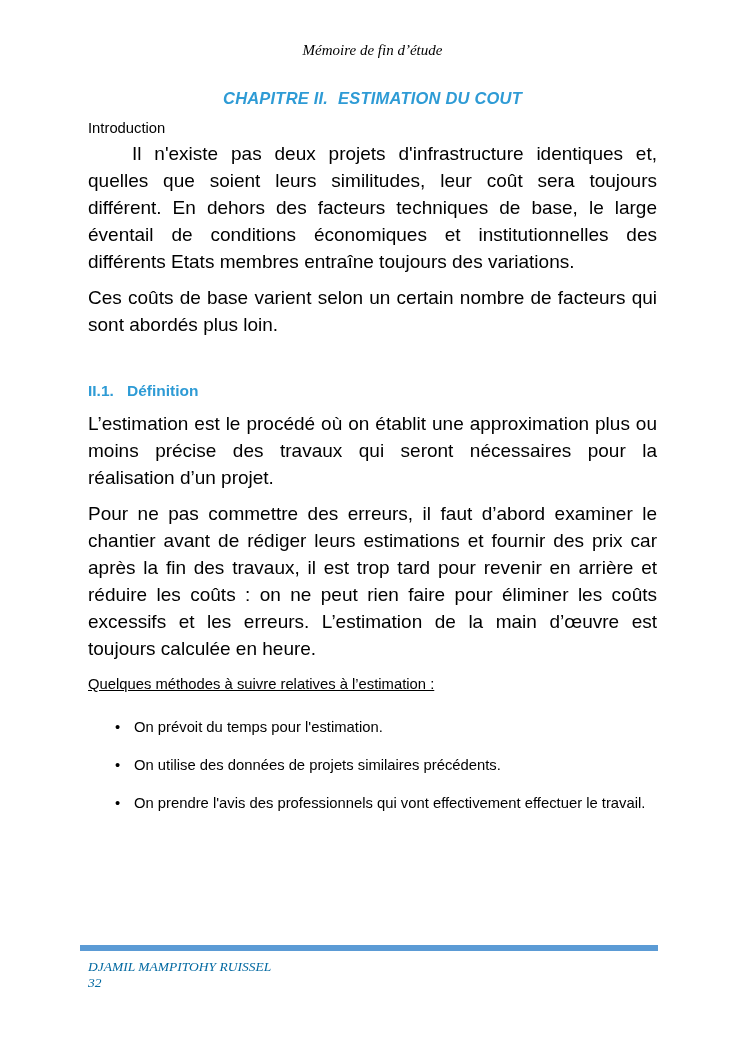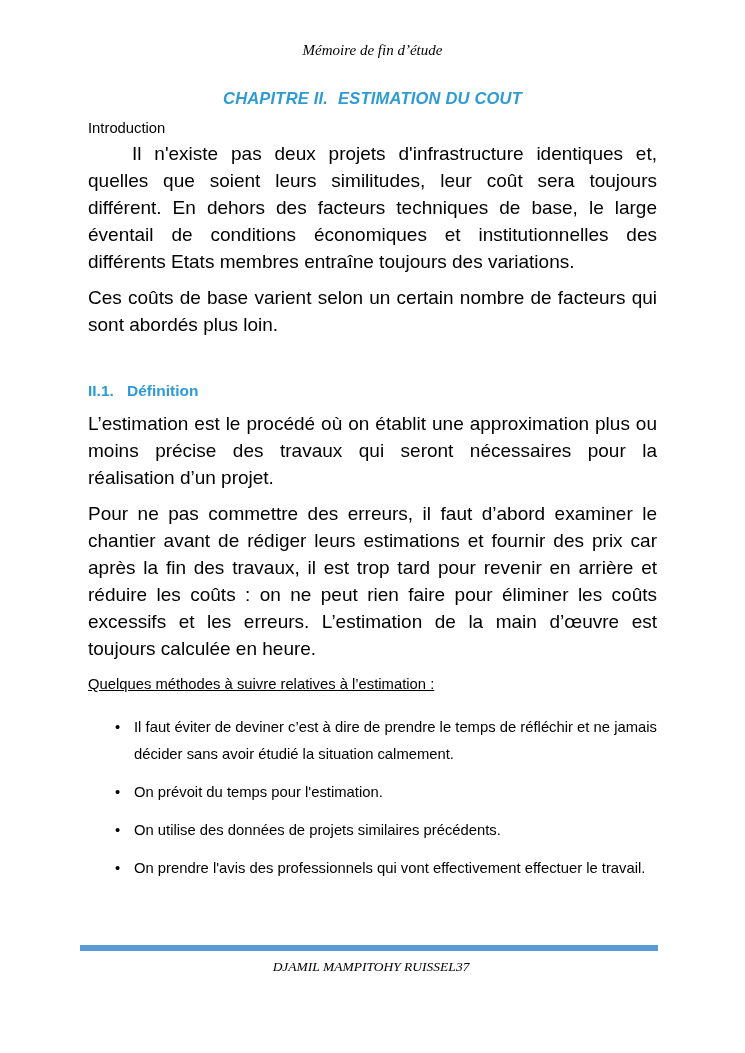--- a/index.html
+++ b/index.html
@@ -98,27 +98,28 @@
     left:80px;
     right:87px;
     top:945px;
   }
   .footer-bar{
     height:6px;
     background:var(--footer_bar);
   }
   .footer-row{
     display:flex;
-    justify-content:center;
+    justify-content:flex-end;
     align-items:baseline;
     padding:8px 4px 0 8px;
     font-family:"Liberation Serif",serif;
     font-style:italic;
     font-size:13.5px;
-    color:#000000;
+    color:#0369a1;
+    flex-direction:column;
   }
 </style>
 </head>
 <body>
 
 <div class="page">
   <div class="content">
 
     <div class="running-header">Mémoire de fin d’étude</div>
 
@@ -135,28 +136,27 @@
       <span class="section-number">II.1.</span><span>Définition</span>
     </h2>
 
     <p class="para">L’estimation est le procédé où on établit une approximation plus ou moins précise des travaux qui seront nécessaires pour la réalisation d’un projet.</p>
     <p class="para">Pour ne pas commettre des erreurs, il faut d’abord examiner le chantier avant de rédiger leurs estimations et fournir des prix car après la fin des travaux, il est trop tard pour revenir en arrière et réduire les coûts : on ne peut rien faire pour éliminer les coûts excessifs et les erreurs. L’estimation de la main d’œuvre est toujours calculée en heure.</p>
 
 
     <p class="methods-heading">Quelques méthodes à suivre relatives à l’estimation :</p>
 
     <ul class="bullet-list">
-      <li><span>Il faut éviter de deviner c’est à dire de prendre le temps de réfléchir et ne jamais décider sans avoir étudié la situation calmement.</span></li>
       <li><span>On prévoit du temps pour l'estimation.</span></li>
       <li><span>On utilise des données de projets similaires précédents.</span></li>
       <li><span>On prendre l'avis des professionnels qui vont effectivement effectuer le travail.</span></li>
     </ul>
 
   </div>
 
   <div class="page-footer">
     <div class="footer-bar"></div>
     <div class="footer-row">
       <span>DJAMIL MAMPITOHY RUISSEL</span>
-      <span>37</span>
+      <span>32</span>
     </div>
   </div>
 </div>
 
 </body></html>

